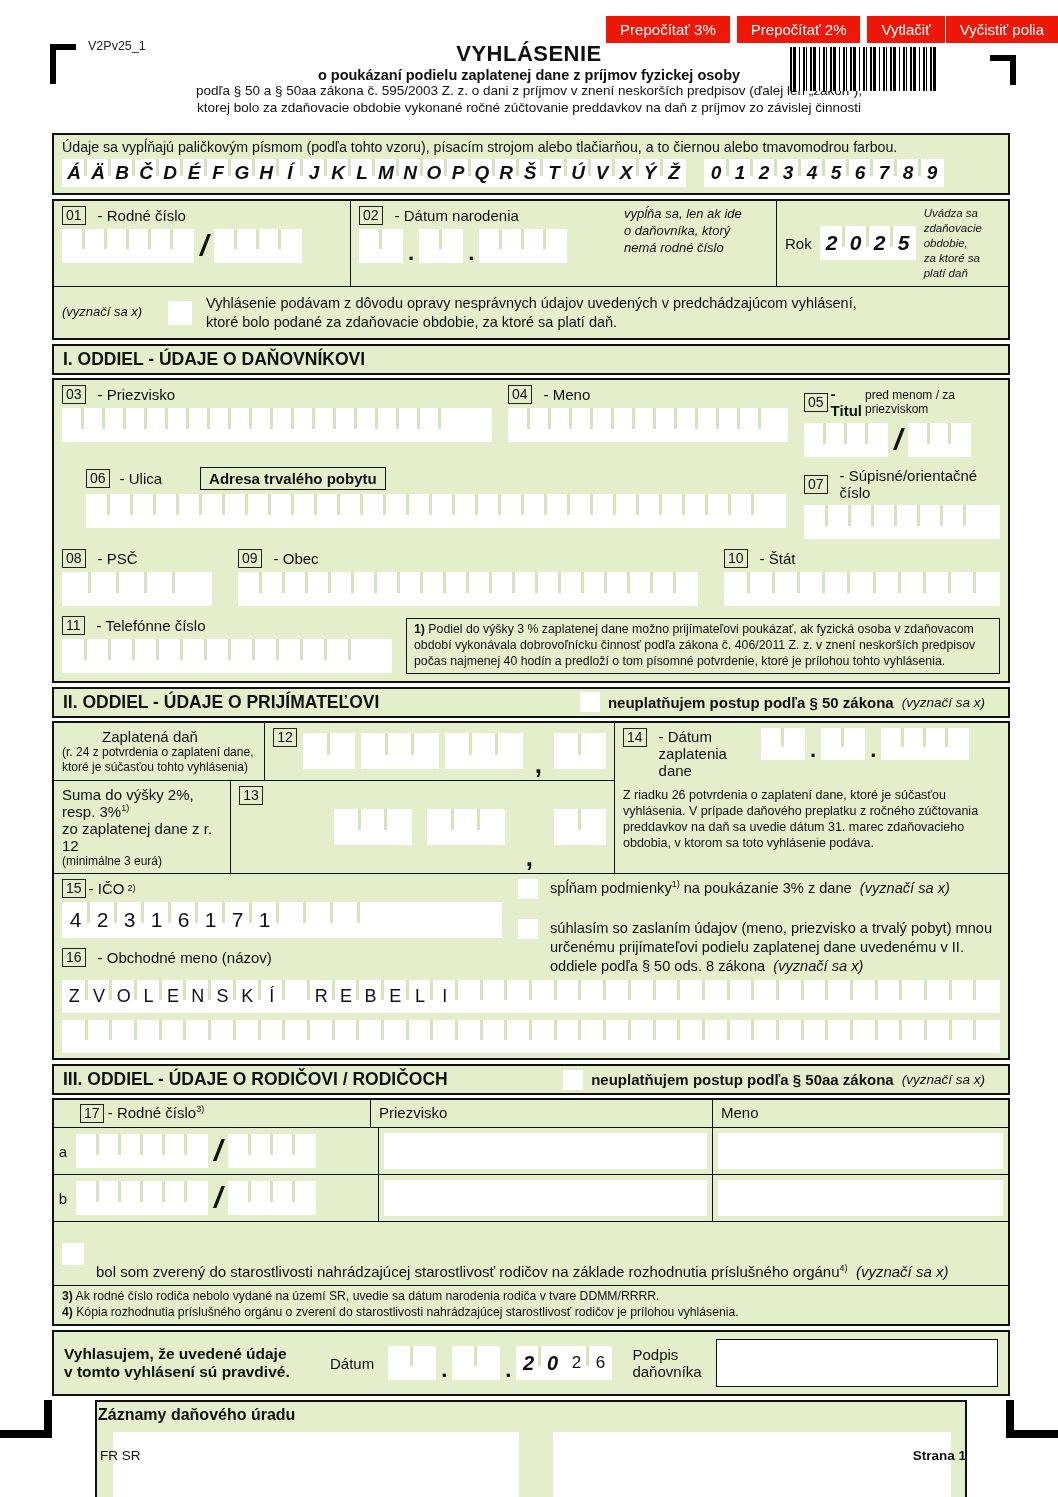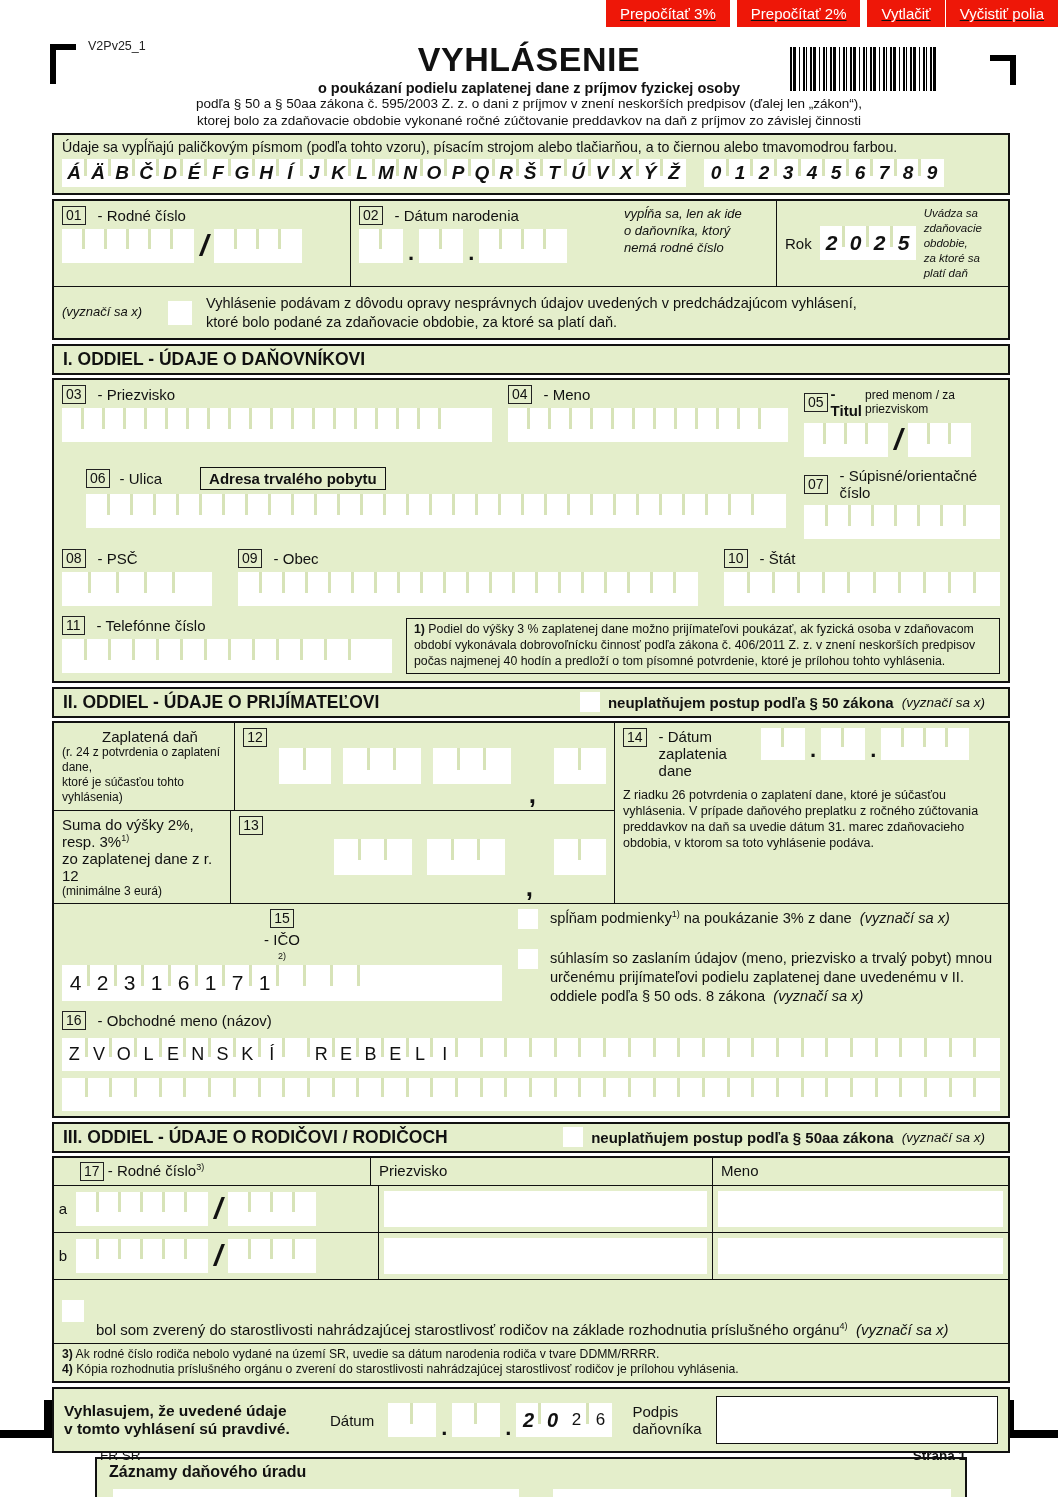--- a/index.html
+++ b/index.html
@@ -1,27 +1,27 @@
 <!DOCTYPE html>
 <html><head>
 <meta charset="utf-8">
 <style>
   html,body{margin:0;padding:0;background:#fff;}
   body{width:1058px;height:1497px;position:relative;overflow:hidden;
        font-family:"Liberation Sans",sans-serif;color:#111;}
   
-  .toolbar{position:absolute;top:0;right:0;display:flex;z-index:5;text-decoration:underline;}
+  .toolbar{position:absolute;top:16px;right:0;display:flex;z-index:5;}
   .tb-btn{background:#ee1708;color:#fff;font-size:15px;height:27px;
           display:flex;align-items:center;padding:0 14px;cursor:pointer;box-sizing:border-box;}
   .tb-gap{margin-left:7px;}
   .tb-join{border-left:1px solid #fff;}
   
   .form-code{position:absolute;left:88px;top:39px;font-size:12.5px;color:#222;}
   .title-wrap{position:absolute;left:0;top:42px;width:1058px;text-align:center;}
-  .title{font-size:34px;font-weight:bold;letter-spacing:.5px;line-height:1.05;}
+  .title{font-size:22px;font-weight:bold;letter-spacing:.5px;line-height:1.05;}
   .subtitle{font-size:14.5px;font-weight:bold;margin-top:2px;}
   .law{font-size:13.5px;line-height:1.25;}
   .barcode{position:absolute;left:790px;top:47px;width:146px;height:44px;
     background:repeating-linear-gradient(90deg,#000 0 2px,#fff 2px 3px,#000 3px 6px,#fff 6px 9px,#000 9px 10px,#fff 10px 13px,#000 13px 15px,#fff 15px 16px,#000 16px 17px,#fff 17px 20px);}
   
   .mark{position:absolute;background:#000;}
   
   .form{position:absolute;left:52px;top:133px;width:958px;}
   .gbox{background:#e4eecb;border:2px solid #111;box-sizing:border-box;margin-bottom:4px;}
   .sect-head{background:#e4eecb;border:2px solid #111;box-sizing:border-box;margin-bottom:3px;
@@ -440,21 +440,21 @@
   </div>
   <div class="gbox">
     <div class="rowflex">
       <div style="width:560px;">
         <div class="rowflex" style="border-bottom:1.5px solid #111;">
           <div class="pad" style="width:322px;box-sizing:border-box;border-right:1.5px solid #111;">
             <div style="font-size:15px;margin-left:40px;">Zaplatená daň</div>
             <div class="pre-line" style="font-size:12px;line-height:1.25;">(r. 24 z potvrdenia o zaplatení dane,
 ktoré je súčasťou tohto vyhlásenia)</div>
           </div>
-          <div class="pad cellrow" style="flex:1;gap:12px;">
+          <div class="pad cellrow" style="flex:1;gap:6px;">
             <span class="fnum" style="align-self:flex-start;">12</span>
             <div class="cellgroup" style="--cw:26px;--ch:36px;">
                 <span class="cell"></span>
                 <span class="cell"></span>
               </div>
             <div class="cellgroup" style="--cw:26px;--ch:36px;">
                 <span class="cell"></span>
                 <span class="cell"></span>
                 <span class="cell"></span>
               </div>
@@ -517,21 +517,21 @@
                 <span class="cell"></span>
                 <span class="cell"></span>
               </div>
           </div>
         </div>
         <div style="font-size:12.5px;line-height:1.3;margin-top:4px;">Z riadku 26 potvrdenia o zaplatení dane, ktoré je súčasťou vyhlásenia. V prípade daňového preplatku z ročného zúčtovania preddavkov na daň sa uvedie dátum 31. marec zdaňovacieho obdobia, v ktorom sa toto vyhlásenie podáva.</div>
       </div>
     </div>
     <div class="rowflex pad" style="border-top:1.5px solid #111;gap:16px;padding-bottom:4px;">
       <div style="width:440px;">
-        <div class="flabel" style="gap:3px;flex-direction:column;">
+        <div class="flabel" style="gap:3px;">
             <span class="fnum">15</span>
             <span>- IČO</span>
             <sup>2)</sup>
           </div>
         <div class="cellgroup" style="--cw:27px;--ch:36px;--cf:21px;">
             <span class="cell">4</span>
             <span class="cell">2</span>
             <span class="cell">3</span>
             <span class="cell">1</span>
             <span class="cell">6</span>
@@ -745,21 +745,21 @@
           <span class="cell">2</span>
           <span class="cell">6</span>
         </div>
     </div>
     <div class="pre-line" style="font-size:15px;margin-left:6px;">Podpis
 daňovníka</div>
     <div class="sigbox" style="flex:1;height:46px;"></div>
   </div>
 
   <div class="gbox" style="margin-left:43px;width:872px;height:228px;position:relative;">
-    <div class="bold" style="font-size:16px;padding:4px 12px;">Záznamy daňového úradu</div>
+    <div class="bold" style="font-size:16px;padding:4px 1px;">Záznamy daňového úradu</div>
     <div style="position:absolute;left:16px;top:30px;width:406px;height:158px;background:#fff;"></div>
     <div style="position:absolute;left:456px;top:30px;width:398px;height:158px;background:#fff;"></div>
 
   </div>
 
 </div>
 
 <div class="footer">
   <span>FR SR</span>
   <span class="bold">Strana 1</span>

